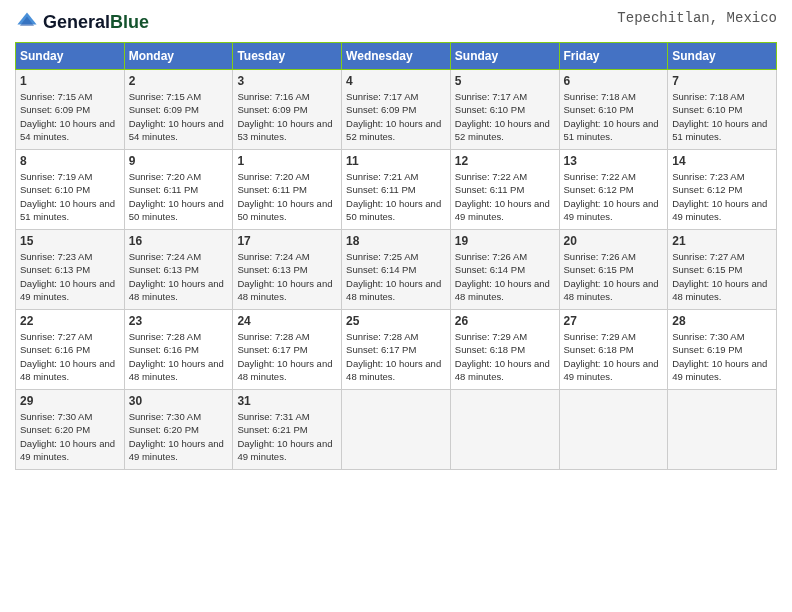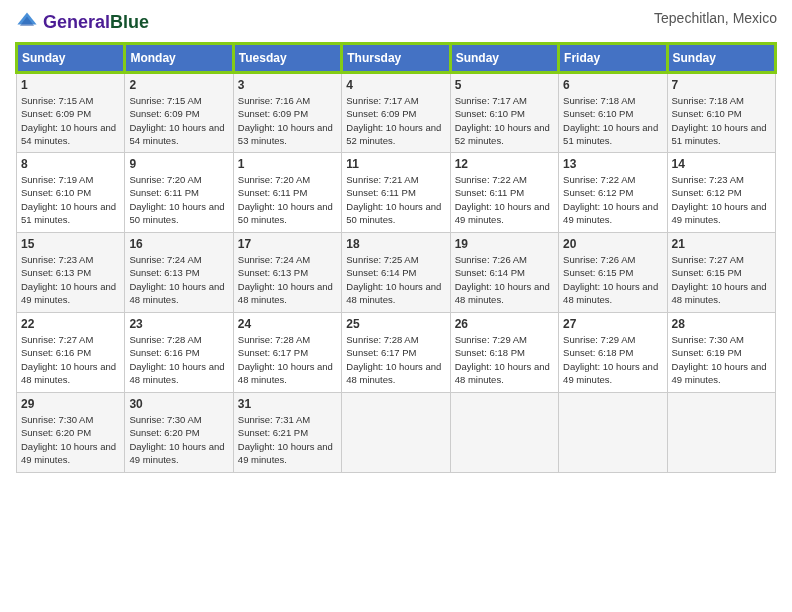--- a/index.html
+++ b/index.html
@@ -29,34 +29,35 @@
       text-align: right;
     }
     .month-title {
       font-size: 32px;
       font-weight: bold;
       color: #333;
     }
     .location-title {
       font-size: 14px;
       color: #555;
+      font-family: Liberation Mono, monospace;
     }
     table {
       width: 100%;
       border-collapse: collapse;
       table-layout: fixed;
     }
     thead tr th {
       background-color: #4472c4;
       color: #fff;
       font-size: 12px;
       font-weight: bold;
       padding: 6px 4px;
       text-align: left;
-      border: 3px solid #84cc16;
+      border: 1px solid #84cc16;
     }
     tbody tr td {
       vertical-align: top;
       padding: 4px 4px;
       font-size: 9.5px;
       color: #333;
       border: 1px solid #ccc;
       height: 80px;
     }
     tbody tr:nth-child(odd) td {
@@ -81,35 +82,35 @@
 </head>
 <body>
 
 <div class="header">
   <div class="logo">
     <svg class="logo-icon" viewBox="0 0 30 30" xmlns="http://www.w3.org/2000/svg">
       <polygon points="15,3 27,18 3,18" fill="#4a90d9"></polygon>
       <polygon points="15,8 24,20 6,20" fill="#2255aa" opacity="0.5"></polygon>
     </svg>
     <span>
-      <span style="font-size:18px;font-weight:bold;color:#4c1d95;">General</span><span style="font-size:18px;font-weight:bold;color:#14532d;">Blue</span>
+      <span style="font-size:18px;font-weight:bold;color:#0f172a;">General</span><span style="font-size:18px;font-weight:bold;color:#14532d;">Blue</span>
     </span>
   </div>
   <div class="title-block">
     <div class="location-title">Tepechitlan, Mexico</div>
   </div>
 </div>
 
 <table>
   <thead>
     <tr>
       <th>Sunday</th>
       <th>Monday</th>
       <th>Tuesday</th>
-      <th>Thursday</th>
+      <th>Wednesday</th>
       <th>Sunday</th>
       <th>Friday</th>
       <th>Sunday</th>
     </tr>
   </thead>
   <tbody id="calendar-body">
   <tr>
         <td>
           <span class="day-number">1</span>
           <div class="day-info"><span>Sunrise: 7:15 AM</span><br><span>Sunset: 6:09 PM</span><br><span>Daylight: 10 hours and 54 minutes.</span></div>

